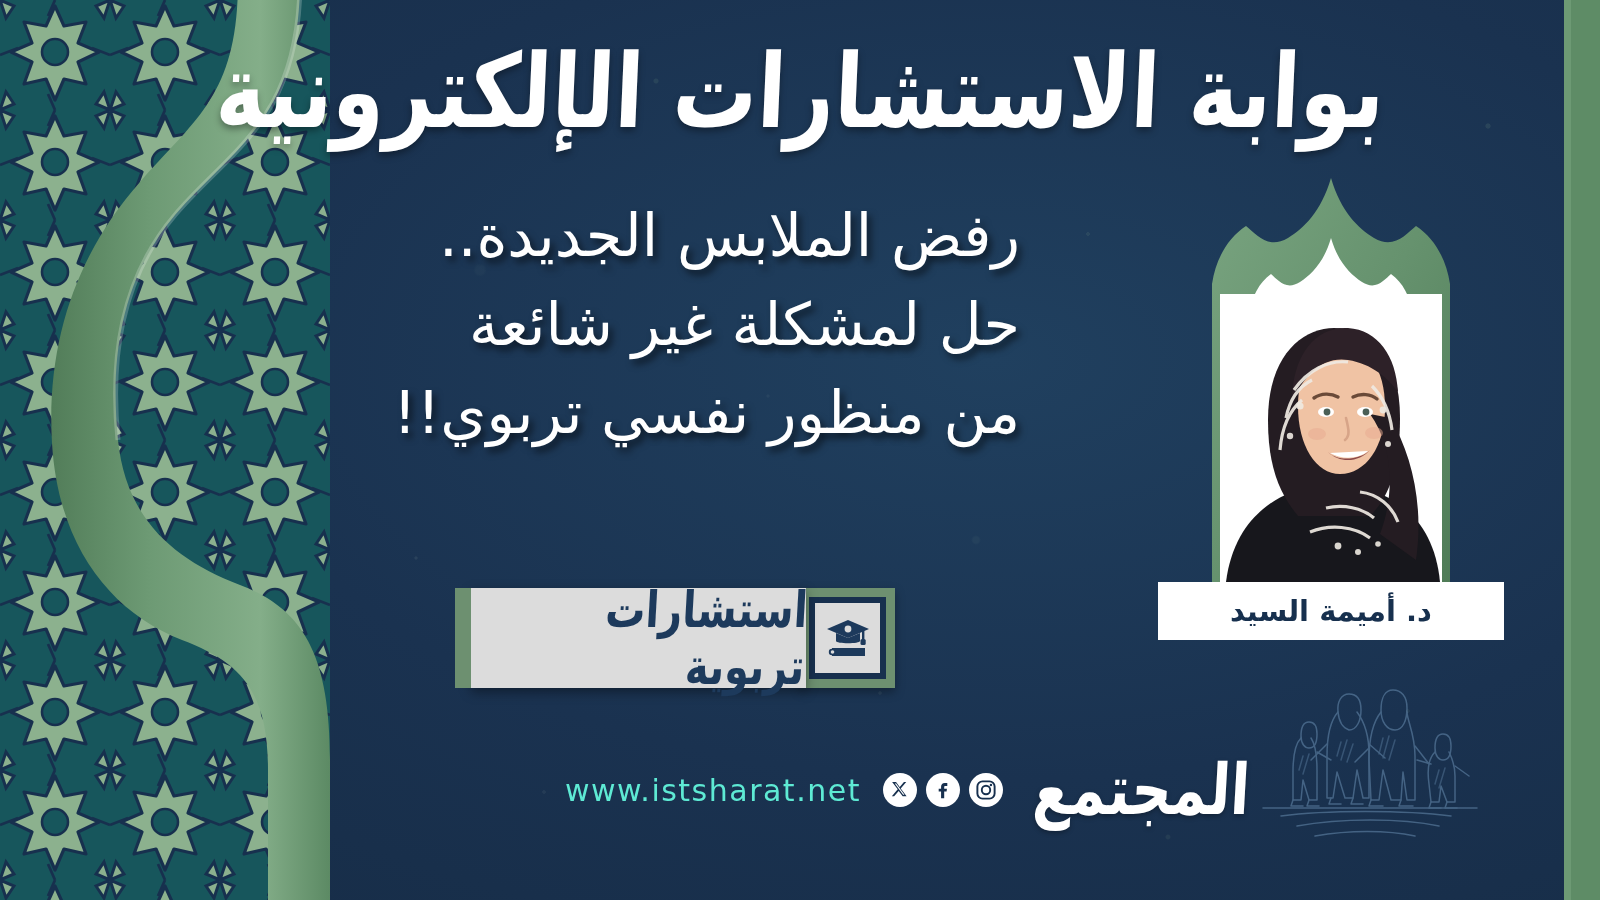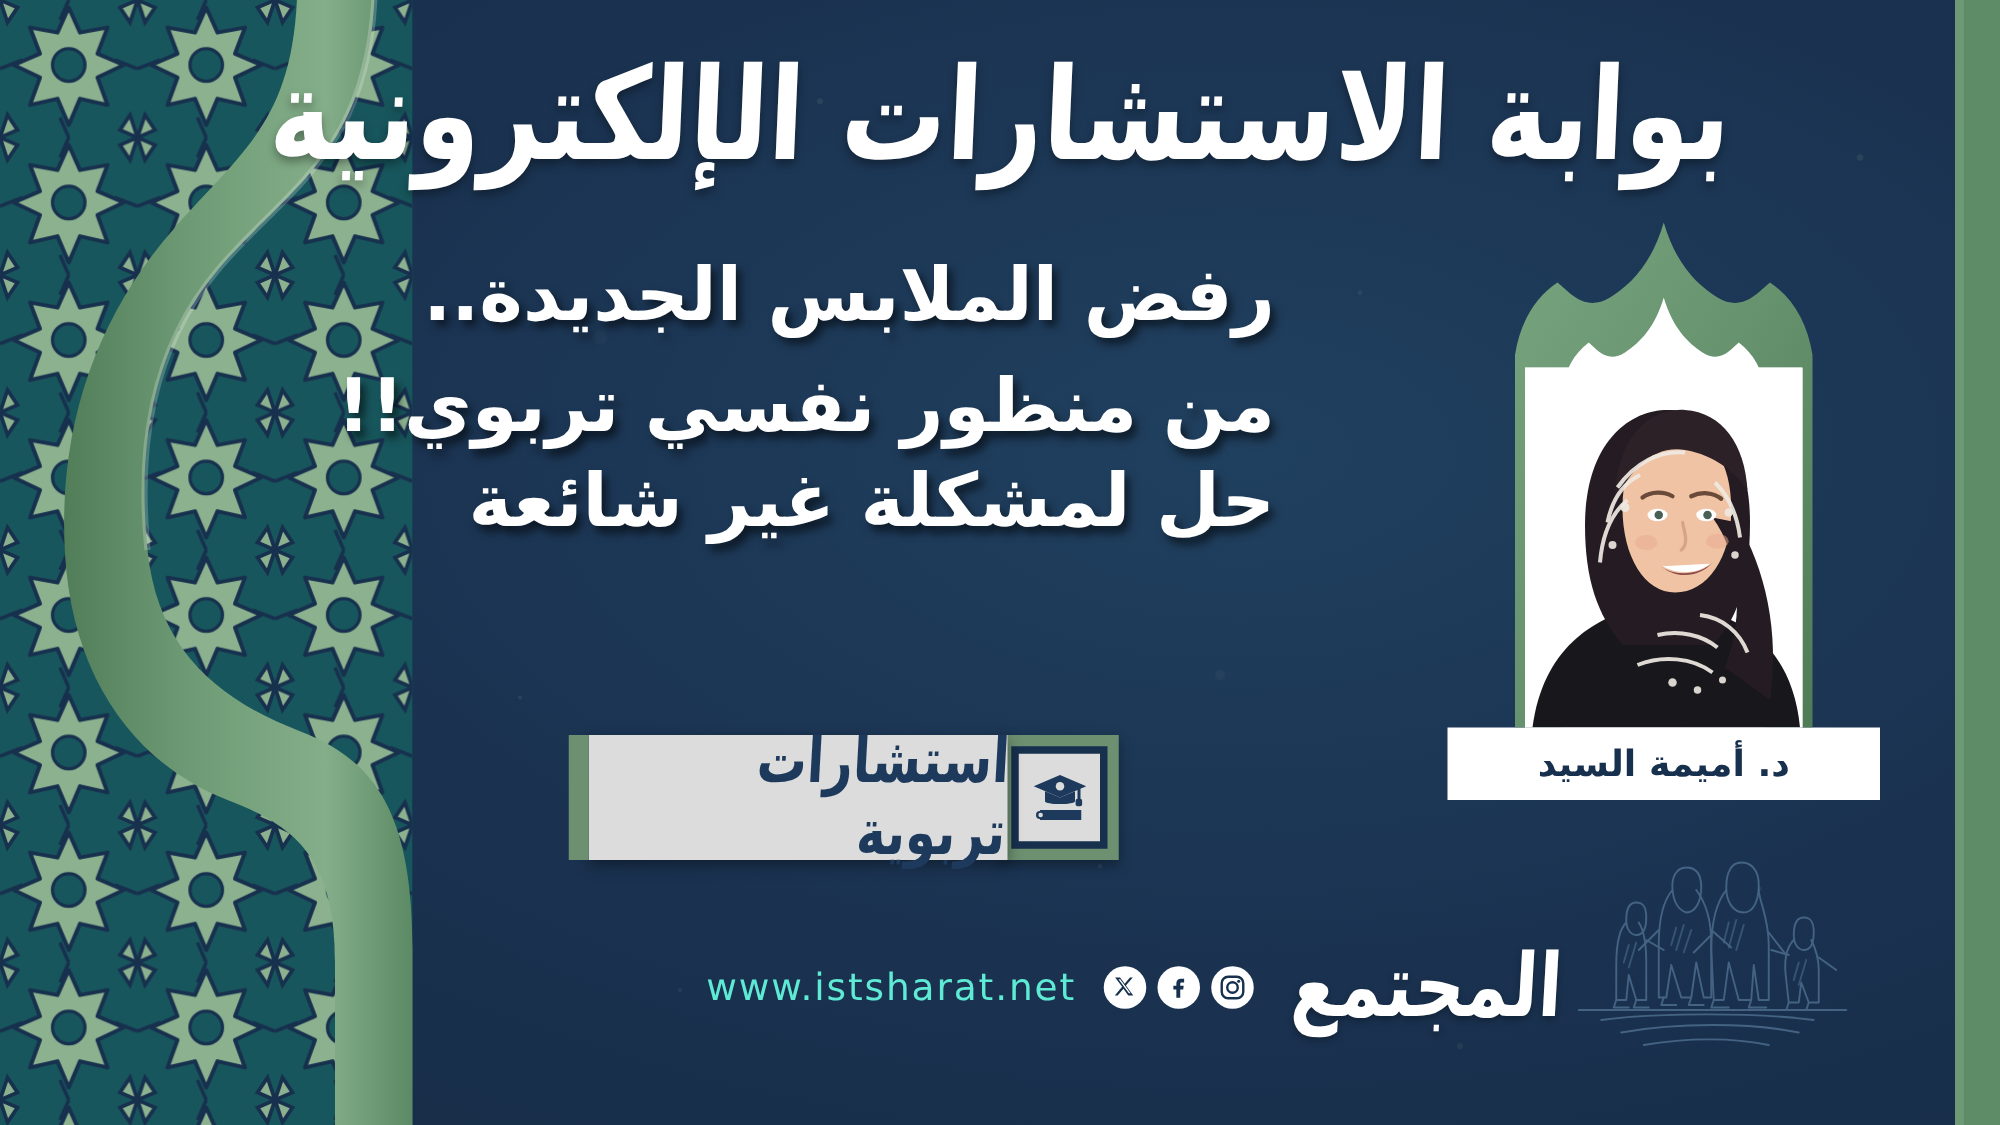--- a/index.html
+++ b/index.html
@@ -50,21 +50,21 @@
     display:inline-block;color:#ffffff;font-size:84px;line-height:1.15;
     font-family:"DejaVu Sans","Liberation Sans",sans-serif;font-weight:700;
     letter-spacing:-2px;
     text-shadow:0 3px 7px rgba(0,0,0,.35);
     transform:scaleY(1.22) skewX(-3deg);
   }
 
   
   .headline{position:absolute;right:580px;top:198px;width:660px;text-align:right;direction:rtl;}
   .headline .hl{
-    color:#ffffff;font-weight:bold;font-size:59px;line-height:1.30;
+    color:#ffffff;font-weight:normal;font-size:59px;line-height:1.30;
     text-shadow:4px 5px 7px rgba(0,0,0,.55);
     margin:0 0 12px 0;white-space:nowrap;
     font-family:"DejaVu Sans","Liberation Sans",sans-serif;
   }
   .headline .hl.l3{margin-bottom:0;}
 
   
   .badge{position:absolute;left:455px;top:588px;height:100px;display:flex;align-items:stretch;}
   .badge-iconwrap{
     width:95px;background:#6d9070;padding:9px;display:flex;align-items:center;justify-content:center;
@@ -174,22 +174,22 @@
 
   <div class="right-stripe"></div>
   <div class="right-stripe-hl"></div>
 
   <div class="masthead">
     <div class="calli">بوابة الاستشارات الإلكترونية</div>
   </div>
 
   <div class="headline">
     <p class="hl l1">رفض الملابس الجديدة..</p>
+    <p class="hl l2">حل لمشكلة غير شائعة</p>
     <p class="hl l3">من منظور نفسي تربوي!!</p>
-    <p class="hl l2">حل لمشكلة غير شائعة</p>
   </div>
 
   <div class="badge">
     <div class="badge-iconwrap">
       <div class="badge-iconinner">
         <div class="badge-iconsq">
           <svg width="46" height="42" viewBox="0 0 46 42" aria-hidden="true">
             <g fill="#1d3a5c">
               <path d="M23 3 L44 12 L23 21 L2 12 Z"></path>
               <circle cx="23" cy="12" r="3.4" fill="#dcdcdc"></circle>

